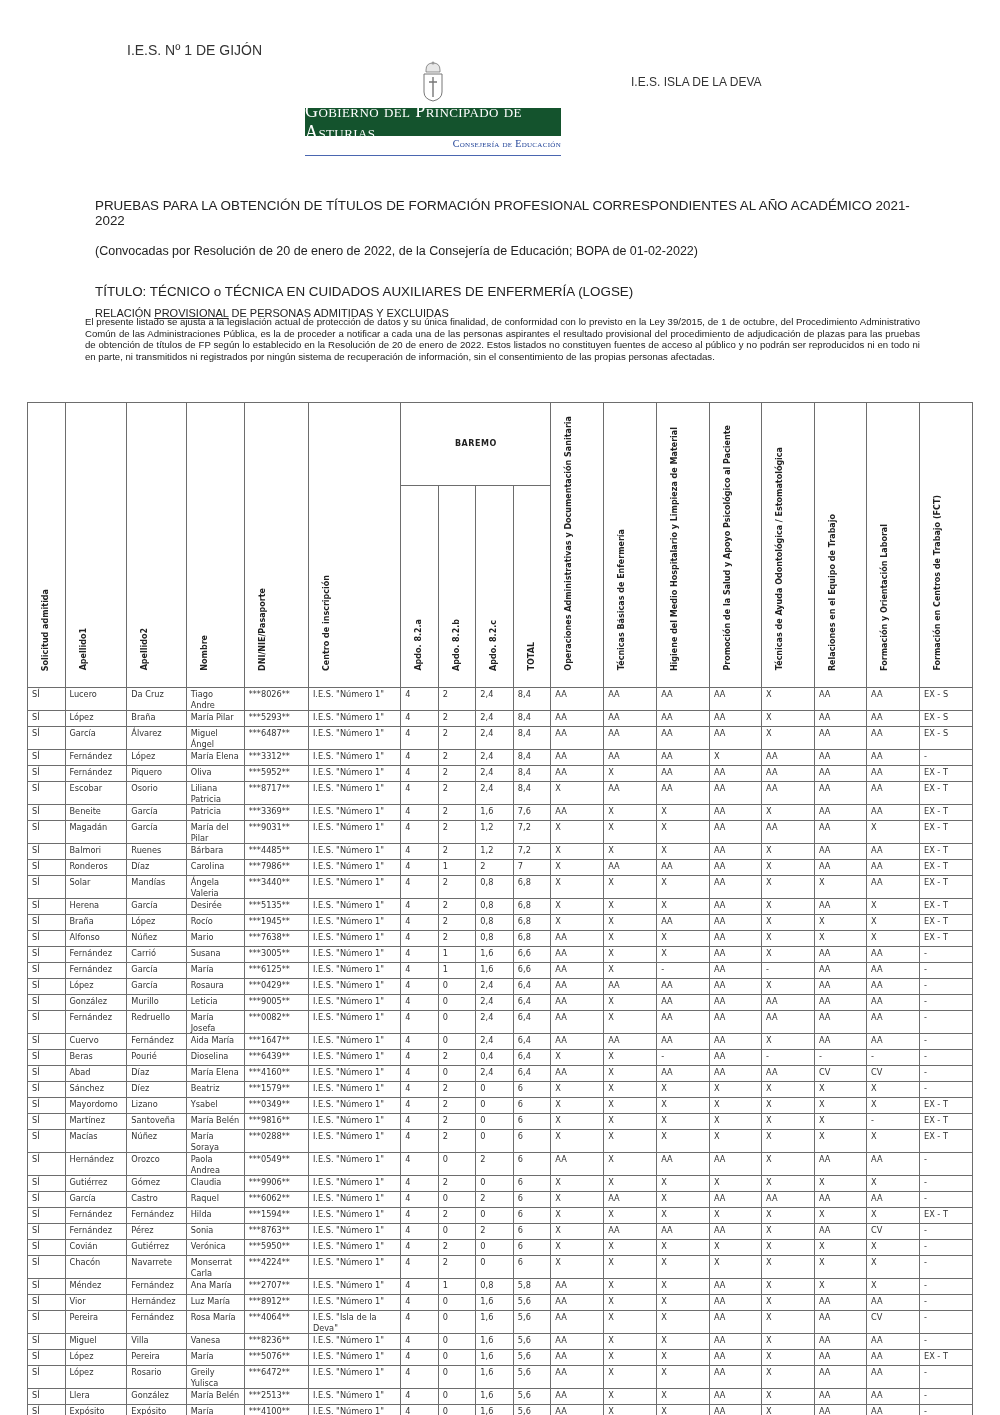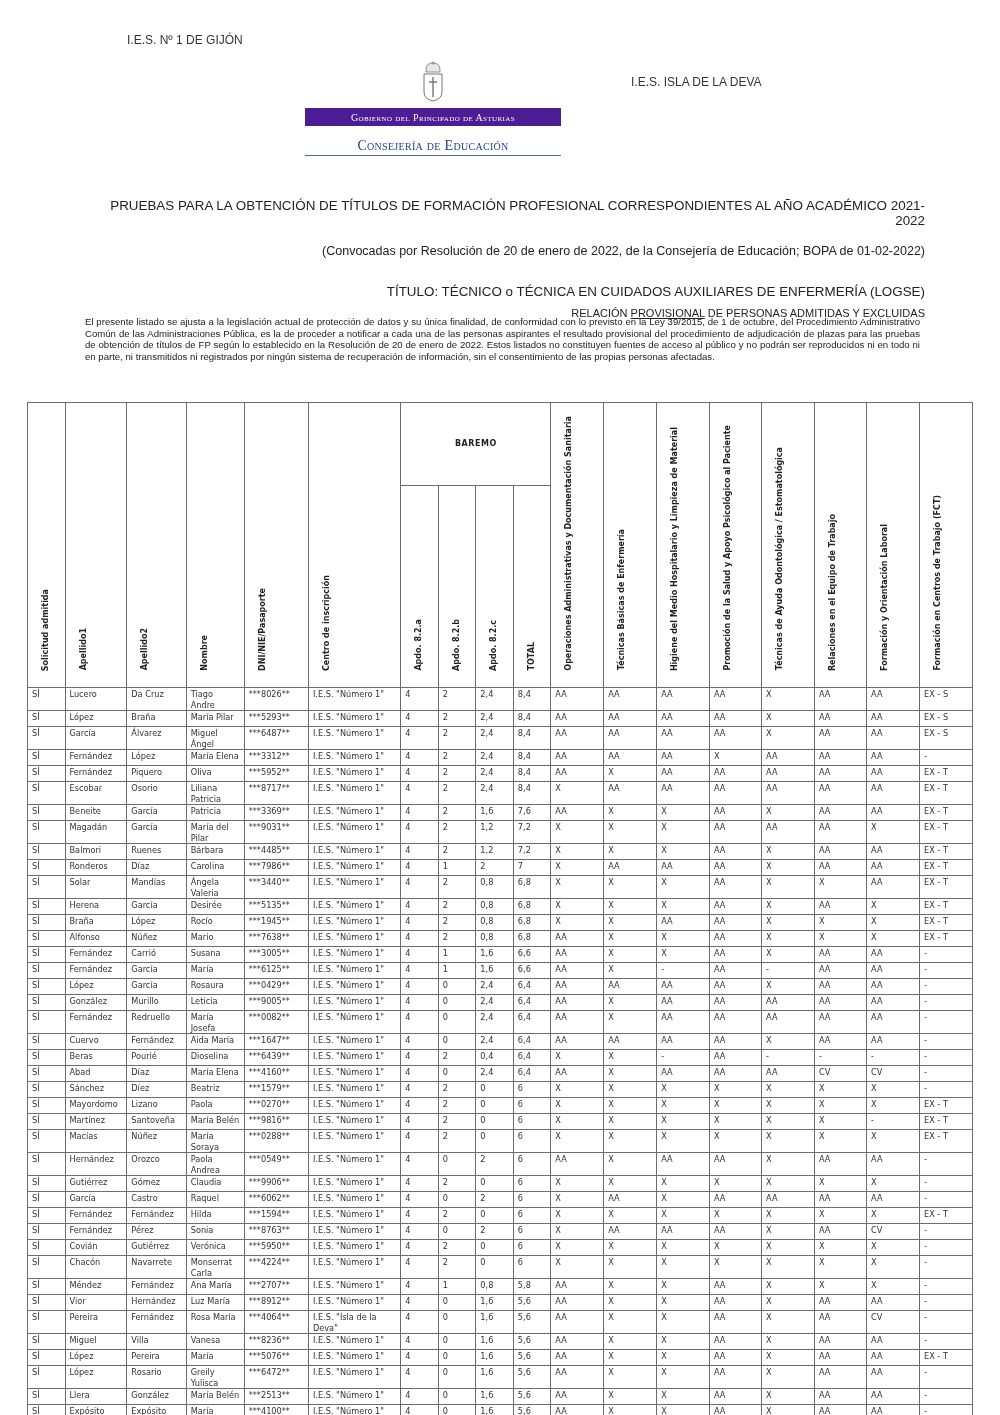--- a/index.html
+++ b/index.html
@@ -1,25 +1,25 @@
 <!DOCTYPE html>
 <html><head>
 <meta charset="utf-8">
 <style>
   * { box-sizing: border-box; }
   html, body { margin: 0; padding: 0; background: #ffffff; }
   body { width: 1000px; height: 1415px; position: relative; font-family: "Liberation Sans", sans-serif; color: #222; overflow: hidden; }
-  .top-left { position: absolute; left: 127px; top: 33px; font-size: 12px; color: #333; }
+  .top-left { position: absolute; left: 127px; top: 42px; font-size: 14px; color: #333; }
   .top-right { position: absolute; left: 631px; top: 33px; font-size: 12px; color: #333; margin-top: 42px; }
   .logo { position: absolute; left: 305px; top: 60px; width: 256px; height: 97px; }
   .crest { position: absolute; left: 115px; top: 0; width: 26px; height: 42px; }
-  .logo-band { position: absolute; left: 0; top: 48px; width: 256px; height: 18px; background: #4c1d95; color: #fff; display: flex; align-items: center; justify-content: center; font-family: "Liberation Serif", serif; font-size: 10px; letter-spacing: 0.4px; font-variant: small-caps; }
-  .logo-sub { position: absolute; left: 0; top: 78px; width: 256px; text-align: center; font-family: "Liberation Serif", serif; font-size: 14px; color: #1c3f96; font-variant: small-caps; letter-spacing: 0.3px; }
+  .logo-band { position: absolute; left: 0; top: 48px; width: 256px; height: 28px; background: #14532d; color: #fff; display: flex; align-items: center; justify-content: center; font-family: "Liberation Serif", serif; font-size: 18px; letter-spacing: 0.4px; font-variant: small-caps; }
+  .logo-sub { position: absolute; left: 0; top: 78px; width: 256px; text-align: right; font-family: "Liberation Serif", serif; font-size: 10px; color: #1c3f96; font-variant: small-caps; letter-spacing: 0.3px; }
   .logo-line { position: absolute; left: 0; top: 95px; width: 256px; height: 1px; background: #4a66b0; }
-  .title-block { position: absolute; left: 95px; top: 198px; width: 830px; text-align: right; color: #222; }
+  .title-block { position: absolute; left: 95px; top: 198px; width: 830px; text-align: left; color: #222; }
   .t1 { font-size: 13.4px; line-height: 15px; }
   .t2 { font-size: 12.5px; line-height: 15px; margin-top: 16px; }
   .t3 { font-size: 13.4px; margin-top: 25px; }
   .t4 { font-size: 11px; margin-top: 8px; }
   .t4 u { text-decoration: underline; }
   .disclaimer { position: absolute; left: 85px; top: 316px; width: 835px; font-size: 9.6px; line-height: 11.6px; text-align: justify; color: #222; }
   table.list { position: absolute; left: 27px; top: 402px; width: 946px; border-collapse: collapse; font-family: "DejaVu Sans", sans-serif; font-size: 8.2px; color: #333; }
   table.list td, table.list th { border: 1px solid #6d6d6d; padding: 1px 4px 0 4px; vertical-align: top; text-align: left; line-height: 10.5px; }
   table.list th { font-weight: bold; color: #222; vertical-align: bottom; padding: 12px; border-radius: 16px; }
   .vert { writing-mode: vertical-rl; transform: rotate(180deg); white-space: normal; text-align: left; display: inline-block; font-size: 8px; line-height: 9.5px; padding: 2px 1px 1px 2px; }
@@ -559,22 +559,22 @@
         <td>X</td>
         <td>X</td>
         <td>X</td>
         <td>X</td>
         <td>-</td>
       </tr>
       <tr class="r">
         <td>SÍ</td>
         <td>Mayordomo</td>
         <td>Lizano</td>
-        <td>Paola</td>
-        <td>***0270**</td>
+        <td>Ysabel</td>
+        <td>***0349**</td>
         <td>I.E.S. "Número 1"</td>
         <td>4</td>
         <td>2</td>
         <td>0</td>
         <td>6</td>
         <td>X</td>
         <td>X</td>
         <td>X</td>
         <td>X</td>
         <td>X</td>

